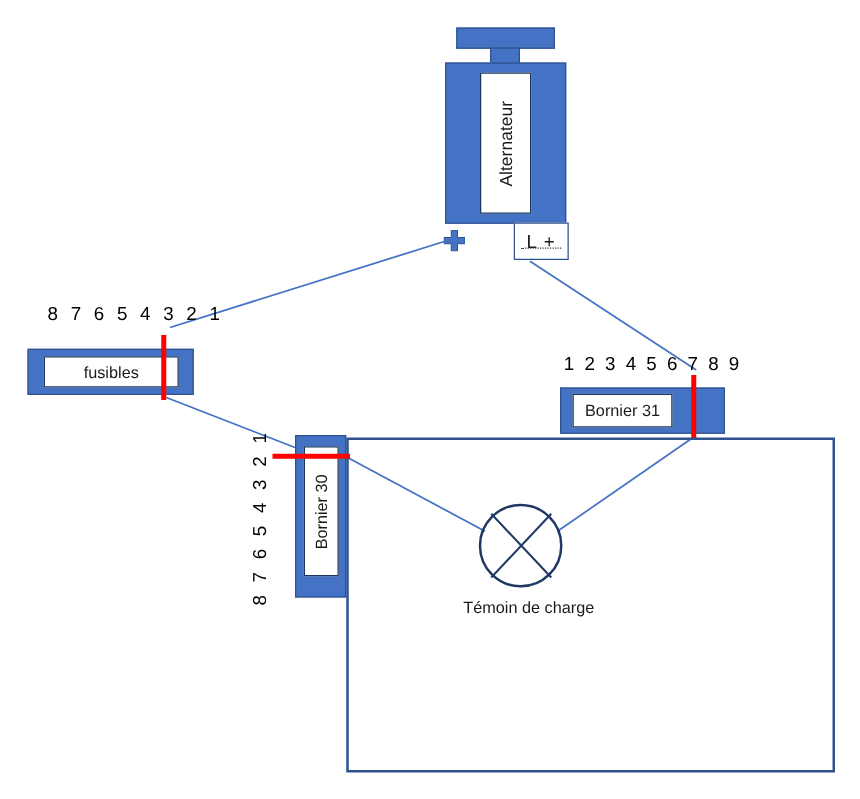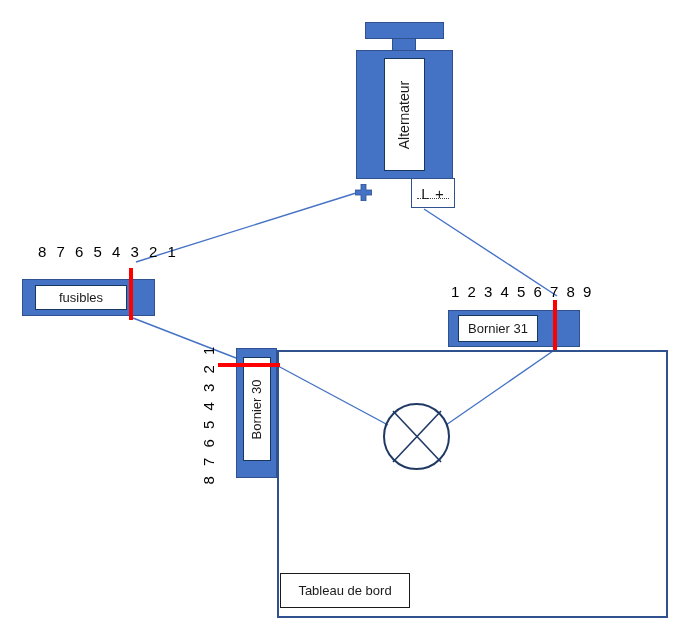--- a/index.html
+++ b/index.html
@@ -74,21 +74,21 @@
     border-top: 1.5px dotted #404040;
   }
 
   
   #plus-symbol {
     left: 355px; top: 184px; width: 17px; height: 17px;
   }
 
   
   #fusibles-shell { left: 22px; top: 279px; width: 133px; height: 37px; }
-  #fusibles-label { left: 35px; top: 285px; width: 92px; height: 25px; }
+  #fusibles-label { left: 35px; top: 285px; width: 108px; height: 25px; }
   #fusibles-numbers {
     left: 38px; top: 243px; width: 100px; height: 18px;
     font-size: 15px; color: #000000;
     letter-spacing: 3px;
     white-space: nowrap;
     text-align: right;
   }
   #fusibles-red {
     left: 129px; top: 268px; width: 4px; height: 52px;
     background: #ff0000;
@@ -224,18 +224,16 @@
   <div class="abs" id="b30-numbers">
     <span>8 7 6 5 4 3 2 1</span>
   </div>
   <div class="abs blue-block" id="b30-shell"></div>
   <div class="abs white-label" id="b30-label">
     <span>Bornier 30</span>
   </div>
   <div class="abs" id="b30-red"></div>
 
   <div class="abs" id="lamp-circle"></div>
-
-  <div class="abs" id="dash-label">
-    <span>Tableau de bord</span>
-  </div>
+  <div class="abs" id="lamp-caption">Témoin de charge</div>
+
 
 </div>
 
 </body></html>

